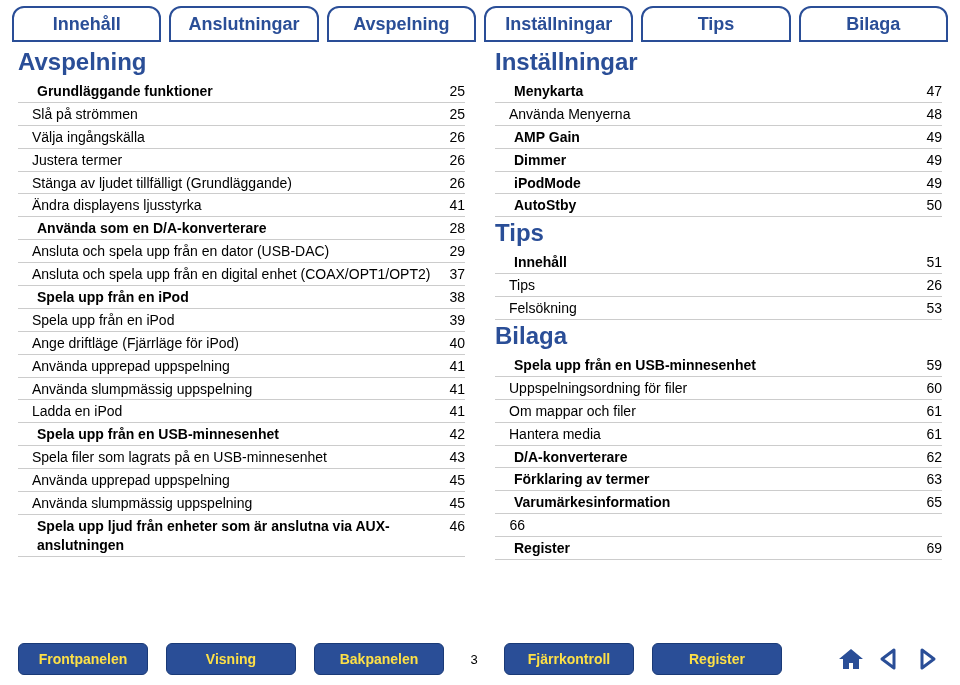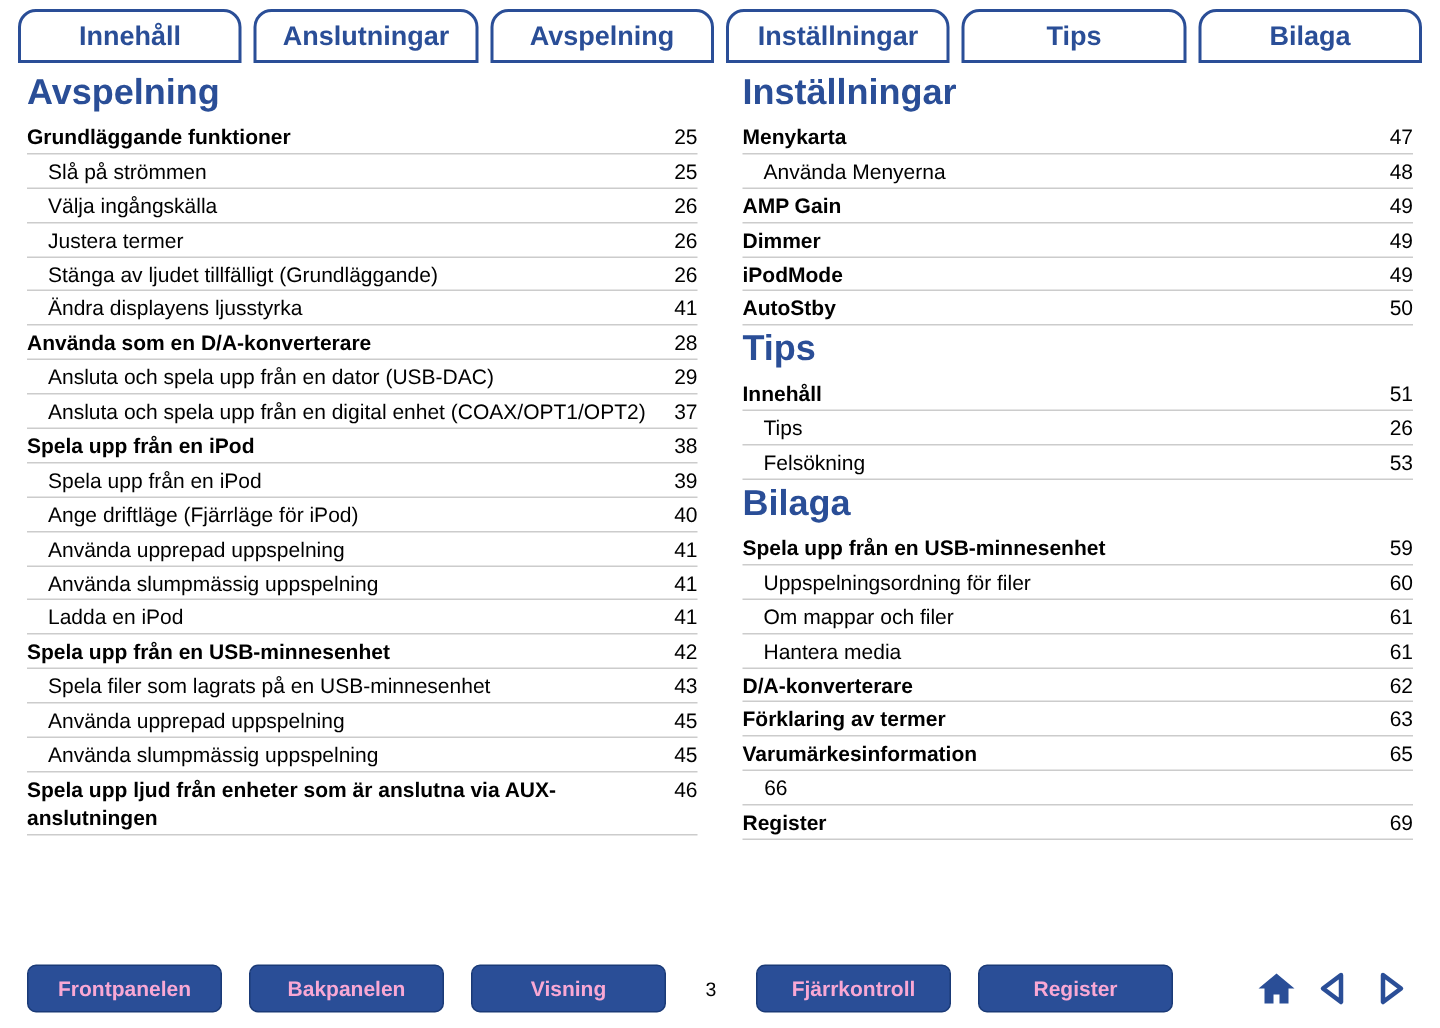--- a/index.html
+++ b/index.html
@@ -48,33 +48,33 @@
   .row {
     display: flex;
     justify-content: space-between;
     align-items: baseline;
     border-bottom: 1px solid #ccc;
     padding: 2px 0 1px 0;
     line-height: 1.35;
   }
   .row .label { flex: 1; }
   .row .page { width: 30px; text-align: right; }
-  .bold { font-weight: bold; }
+  .bold { font-weight: bold; margin-left: 19px; }
   .ind1 { padding-left: 14px; }
   .footer {
     position: absolute;
     left: 0; right: 0; bottom: 10px;
     display: flex;
     align-items: center;
     gap: 18px;
     padding: 0 18px;
   }
   .fbtn {
     background: #2a4e97;
-    color: #f9a8d4;
+    color: #fde047;
     font-weight: bold;
     font-size: 14px;
     padding: 7px 0;
     width: 128px;
     text-align: center;
     border-radius: 6px;
     border: 1px solid #1a3a77;
     cursor: pointer;
   }
   .pageno {
@@ -272,22 +272,22 @@
         <div class="row">
           <span class="label bold">Register</span>
           <span class="page">69</span>
         </div>
       </div>
     </div>
 </div>
 
 <div class="footer">
   <div class="fbtn">Frontpanelen</div>
+  <div class="fbtn">Visning</div>
   <div class="fbtn">Bakpanelen</div>
-  <div class="fbtn">Visning</div>
   <div class="pageno">3</div>
   <div class="fbtn">Fjärrkontroll</div>
   <div class="fbtn">Register</div>
   <div class="icon-group">
     <div class="nav-icon">
       <svg viewBox="0 0 30 26">
           <path d="M15 3 L27 13 L23 13 L23 23 L17 23 L17 17 L13 17 L13 23 L7 23 L7 13 L3 13 Z" fill="#2a4e97"></path>
         </svg>
     </div>
     <div class="nav-icon">

